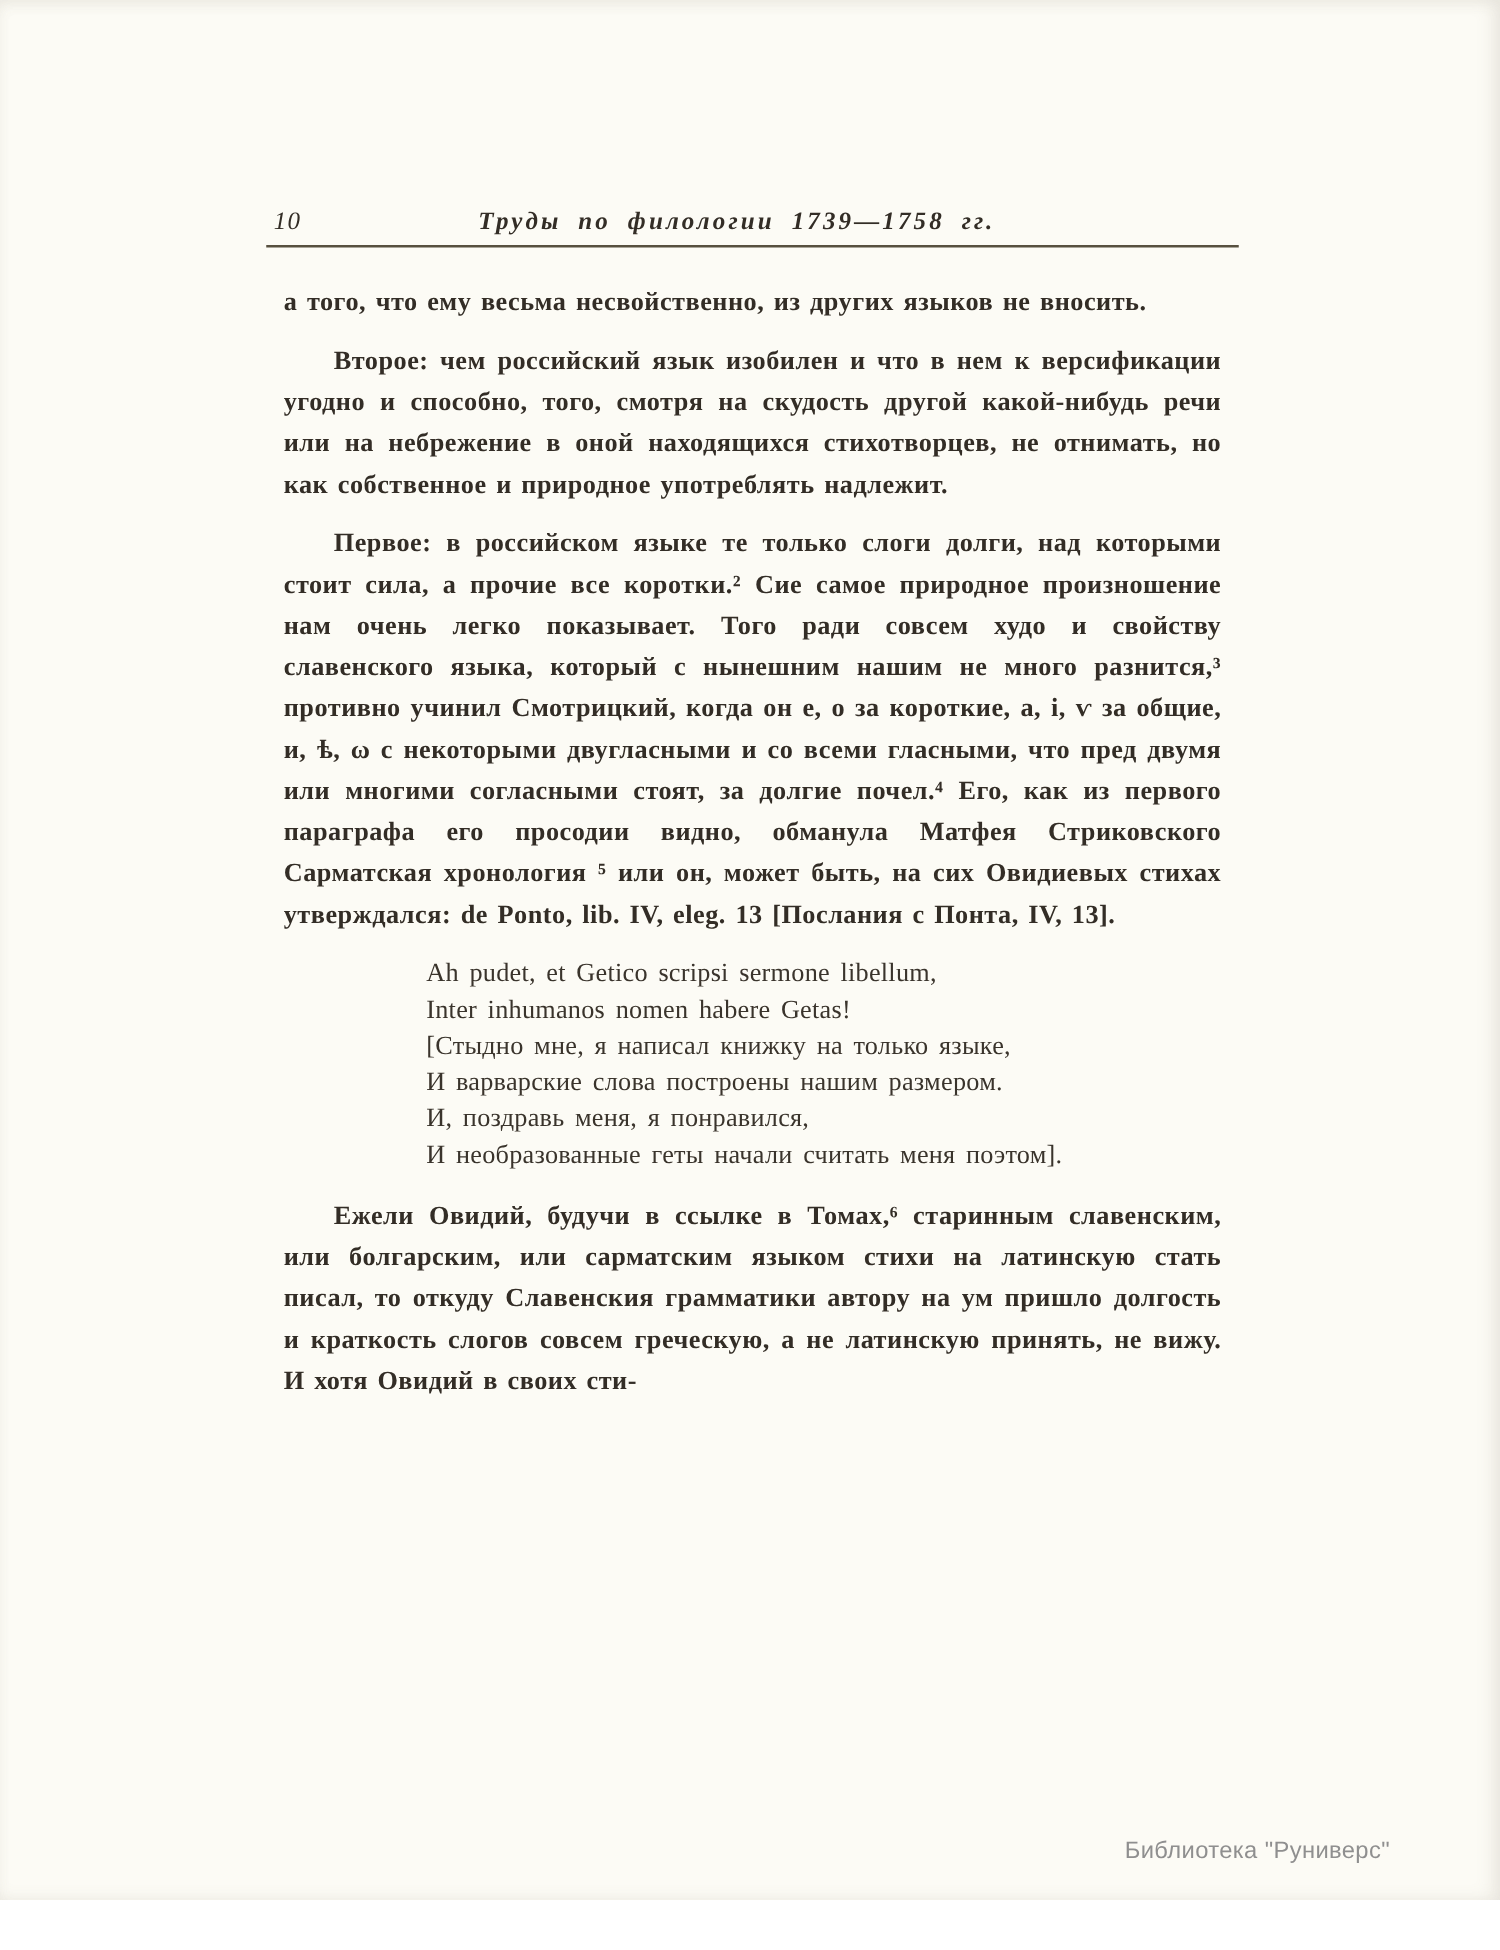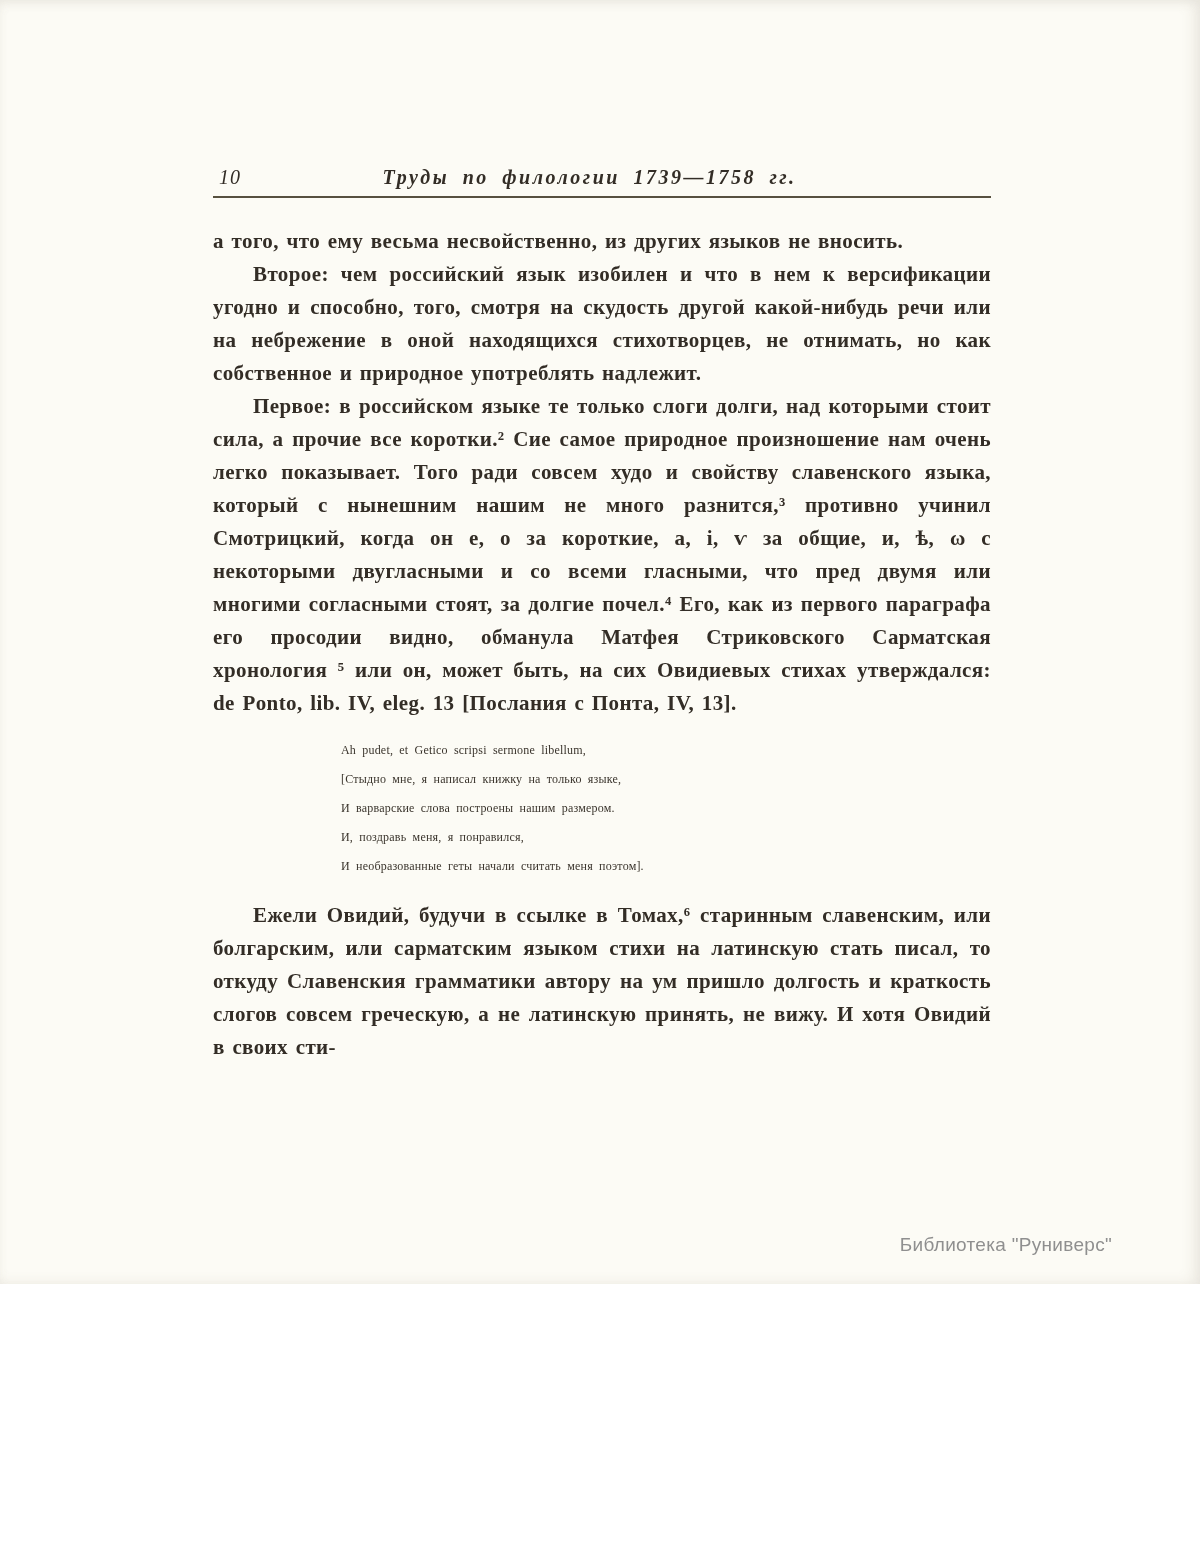--- a/index.html
+++ b/index.html
@@ -3,21 +3,21 @@
 <meta charset="utf-8">
 <style>
   html, body {
     margin: 0;
     padding: 0;
     background: #ffffff;
   }
   .page {
     position: relative;
     width: 1200px;
-    height: 1284px;
+    height: 1520px;
     background: #fcfbf5;
     overflow: hidden;
     font-family: "Liberation Serif", serif;
     color: #332d26;
   }
   
   .page::after {
     content: "";
     position: absolute;
     inset: 0;
@@ -61,31 +61,31 @@
   .body-text {
     margin-top: 27px;
     font-size: 21px;
     font-weight: 700;
     line-height: 33px;
     text-align: justify;
     letter-spacing: 0.4px;
     word-spacing: 2px;
   }
   .para {
-    margin: 0;
+    margin: 14px;
     text-indent: 40px;
   }
   .para.no-indent {
     text-indent: 0;
   }
 
   .verse {
     margin: 16px 0 18px 128px;
     font-weight: 400;
-    font-size: 12px;
+    font-size: 21px;
     line-height: 29px;
     text-align: left;
     letter-spacing: 0.2px;
     word-spacing: 3px;
     color: #3a342c;
   }
   .verse-line { white-space: nowrap; }
   .verse-line.russian { }
 
   .watermark {
@@ -110,20 +110,21 @@
       <span class="header-title">Труды по филологии 1739—1758 гг.</span>
     </div>
 
     <div class="body-text">
       <p class="para no-indent">а того, что ему весьма несвойственно, из других языков не вносить.</p>
       <p class="para">Второе: чем российский язык изобилен и что в нем к версификации угодно и способно, того, смотря на скудость другой какой-нибудь речи или на небрежение в оной находящихся стихотворцев, не отнимать, но как собственное и природное употреблять надлежит.</p>
       <p class="para">Первое: в российском языке те только слоги долги, над которыми стоит сила, а прочие все коротки.² Сие самое природное произношение нам очень легко показывает. Того ради совсем худо и свойству славенского языка, который с нынешним нашим не много разнится,³ противно учинил Смотрицкий, когда он е, о за короткие, а, i, ѵ за общие, и, ѣ, ω с некоторыми двугласными и со всеми гласными, что пред двумя или многими согласными стоят, за долгие почел.⁴ Его, как из первого параграфа его просодии видно, обманула Матфея Стриковского Сарматская хронология ⁵ или он, может быть, на сих Овидиевых стихах утверждался: de Ponto, lib. IV, eleg. 13 [Послания с Понта, IV, 13].</p>
 
       <div class="verse">
         <div class="verse-line latin">Ah pudet, et Getico scripsi sermone libellum,</div>
+        <div class="verse-line latin">Inter inhumanos nomen habere Getas!</div>
         <div class="verse-line russian">[Стыдно мне, я написал книжку на только языке,</div>
         <div class="verse-line russian">И варварские слова построены нашим размером.</div>
         <div class="verse-line russian">И, поздравь меня, я понравился,</div>
         <div class="verse-line russian">И необразованные геты начали считать меня поэтом].</div>
       </div>
 
       <p class="para">Ежели Овидий, будучи в ссылке в Томах,⁶ старинным славенским, или болгарским, или сарматским языком стихи на латинскую стать писал, то откуду Славенския грамматики автору на ум пришло долгость и краткость слогов совсем греческую, а не латинскую принять, не вижу. И хотя Овидий в своих сти-</p>
     </div>
 
   </div>

